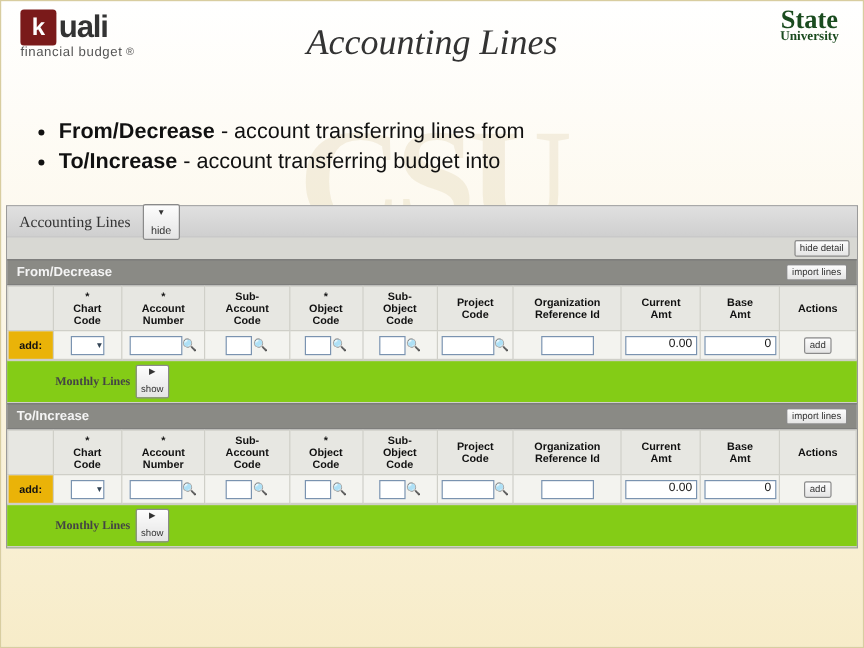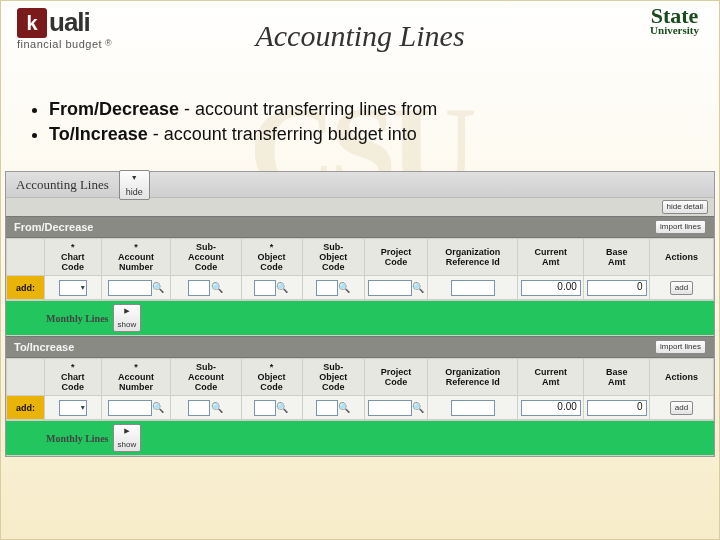--- a/index.html
+++ b/index.html
@@ -86,21 +86,21 @@
   .sel {
     border:1px solid #7a93b0; height:16px; width:28px; background:#fff; font-size:9px;
     display:inline-flex; align-items:center; justify-content:flex-end; padding-right:1px;
   }
   .sel .caret { font-size:8px; color:#345; }
   .mag {
     width:12px; height:12px; display:inline-flex; align-items:center; justify-content:center;
     color:#556; font-size:10px; cursor:pointer;
   }
   .sub-bar {
-    display:flex; align-items:center; gap:4px; background:#22c55e;
+    display:flex; align-items:center; gap:4px; background:#84cc16;
     padding:3px 40px; border-top:1px solid #cfcfc8; border-bottom:1px solid #cfcfc8;
   }
   .sub-title { font-family: Georgia, serif; font-weight:bold; font-size:10px; color:#444; }
 </style>
 </head>
 <body>
 
 <div class="slide">
 
   <div class="header">

